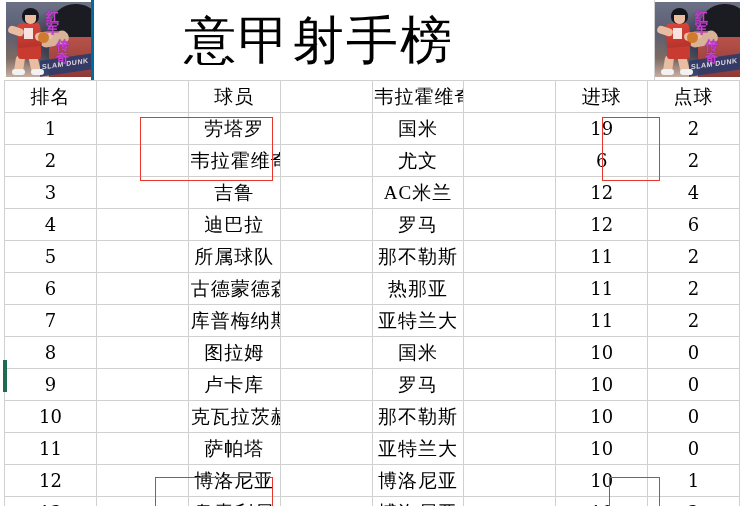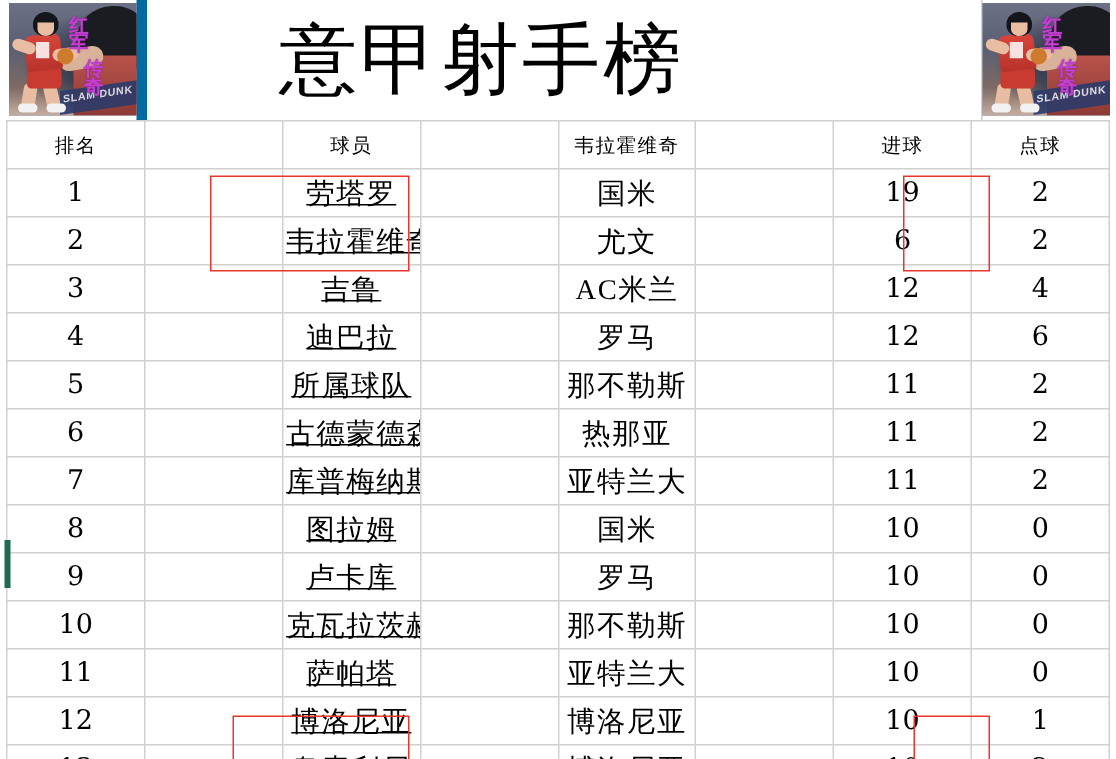--- a/index.html
+++ b/index.html
@@ -162,21 +162,21 @@
     white-space: pre-line;
   }
   .thumb .wm1 { left: 40px; top: 9px;  font-size: 13px; }
   .thumb .wm2 { left: 50px; top: 38px; font-size: 13px; }
 
   .title-cell {
     flex: 1 1 auto;
     display: flex;
     align-items: center;
     justify-content: center;
-    border-left: 7px solid #0369a1;
+    border-left: 3px solid #0369a1;
     border-right: 1px solid #d0d0d0;
   }
   .title-text {
     font-family: "DejaVu Serif", "Liberation Serif", serif;
     font-size: 52px;
     line-height: 1;
     color: #000000;
     letter-spacing: 2px;
     white-space: nowrap;
     padding-right: 110px;
@@ -195,29 +195,29 @@
     height: 32px;
     padding: 0 2px;
     text-align: center;
     vertical-align: middle;
     font-weight: normal;
     color: #000000;
     overflow: hidden;
     white-space: nowrap;
   }
   thead th {
-    font-size: 13px;
+    font-size: 19px;
     font-weight: bold;
     letter-spacing: 1px;
     font-family: Liberation Mono, monospace;
   }
   tbody td { font-size: 19px; }
   td.c-rank   { width: 74px; }
   td.c-gap1   { width: 35px; }
-  td.c-player { width: 180px; text-decoration: underline; }
+  td.c-player { width: 180px; }
   td.c-gap2   { width: 44px; }
   td.c-team   { width: 185px; }
   td.c-gap3   { width: 73px; }
   td.c-goals  { width: 72px; }
   td.c-pen    { width: 73px; }
   .c-player, .c-team { letter-spacing: 1px; }
   tbody .c-rank, tbody .c-goals, tbody .c-pen {
     font-family: "DejaVu Serif", "Liberation Serif", serif;
     font-size: 18px;
   }

